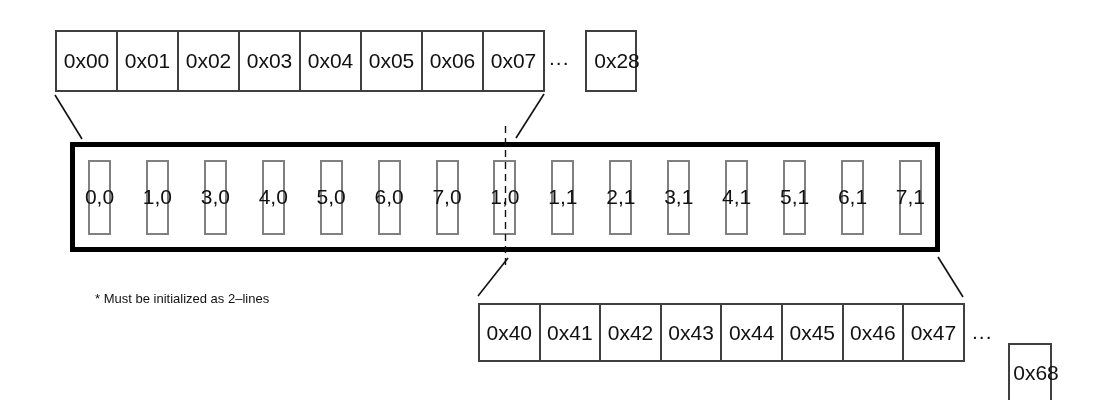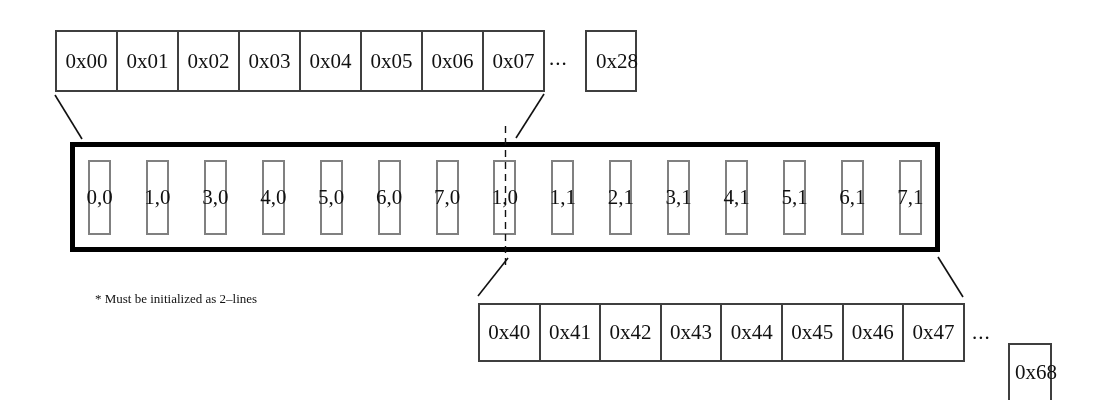--- a/index.html
+++ b/index.html
@@ -1,21 +1,21 @@
 <!DOCTYPE html>
 <html style="--bg: #ffffff; --text: #111111; --row-border: #3f3f3f; --inner-border: #808080; --thick-border: #000000;"><head>
 <meta charset="utf-8">
 <style>
   html, body { margin: 0; padding: 0; background: #ffffff; }
   .canvas {
     position: relative;
     width: 1113px;
     height: 400px;
     background: var(--bg, #ffffff);
-    font-family: Liberation Serif, serif;
+    font-family: Liberation Sans, sans-serif;
     color: var(--text, #111111);
     overflow: hidden;
   }
 
   
   .addr-row {
     position: absolute;
     display: flex;
     border: 2px solid var(--row-border, #3f3f3f);
     background: #fff;

